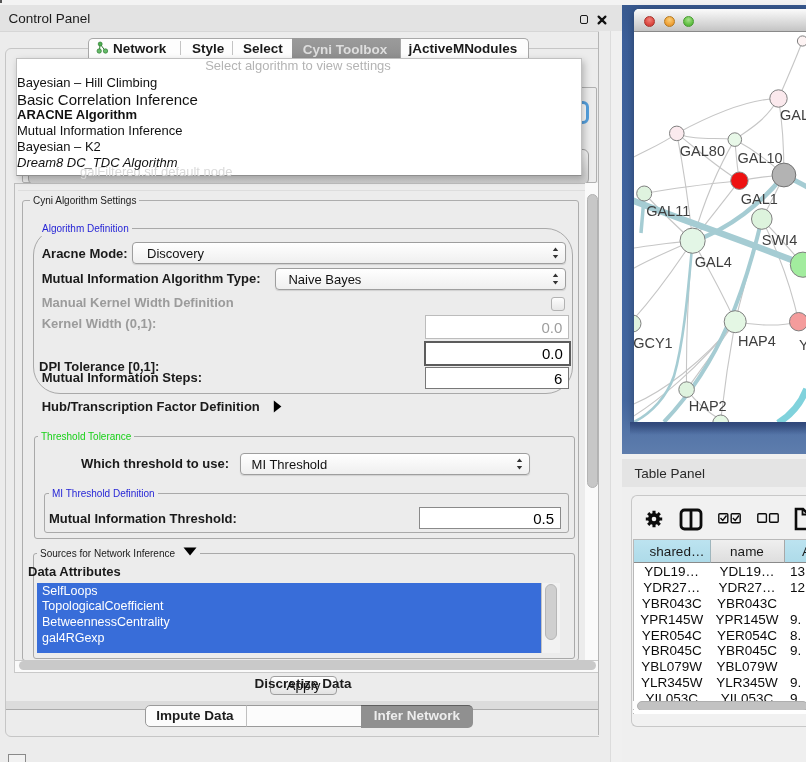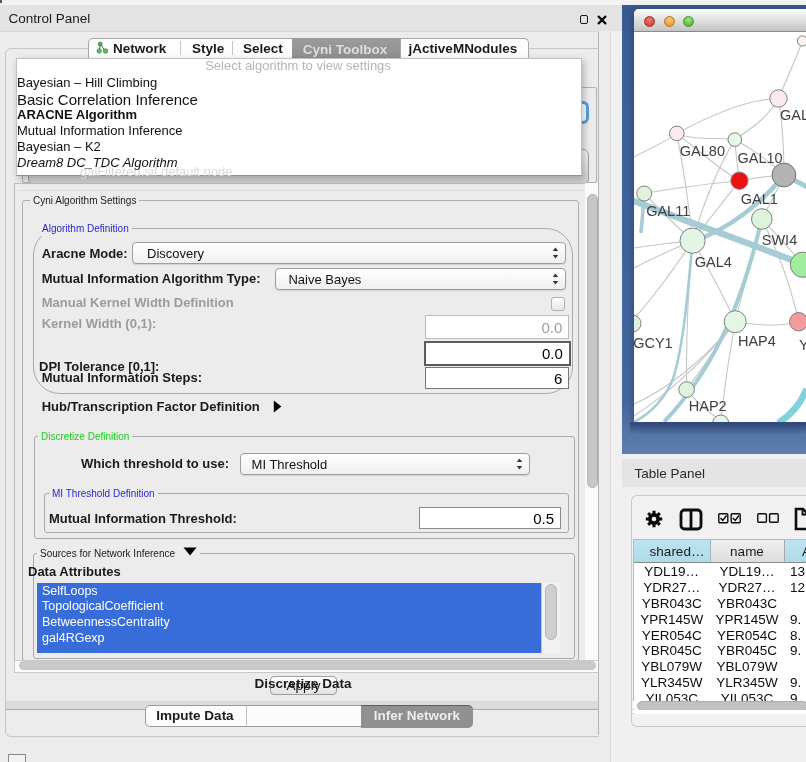--- a/index.html
+++ b/index.html
@@ -94,21 +94,21 @@
   <div class="tf" style="left:424.8px;top:366.5px;width:142.5px;height:20.5px;border:1.5px solid #787878;">
       <span>6</span>
     </div>
 
   <div class="lbl" style="left:41.7px;top:398.5px;">Hub/Transcription Factor Definition</div>
   <svg class="abs" style="left:272.5px;top:399.5px;" width="9" height="13" viewBox="0 0 9 13">
       <path d="M0.8 0.5 L8.4 6.5 L0.8 12.5 Z" fill="#000"></path>
     </svg>
 
   <div class="gb" style="left:34px;top:436px;width:539px;height:100.5px;">
-      <span style="left:3px;color:#18d118;">Discretize Definition</span>
+      <span style="left:3px;color:#18d118;">Threshold Tolerance</span>
     </div>
   <div class="lbl" style="left:81px;top:456px;">Which threshold to use:</div>
   <div class="combo" style="left:239.6px;top:453px;width:288.4px;height:20px;">
       <span class="ct" style="left:11px;">MI Threshold</span>
       <svg class="carr" viewBox="0 0 7 12">
         <path d="M3.5 0.5 L6.2 4 H0.8 Z" fill="#333"></path>
         <path d="M3.5 11.5 L6.2 8 H0.8 Z" fill="#333"></path>
       </svg>
     </div>
   <div class="gb" style="left:44px;top:493px;width:523px;height:38px;">

